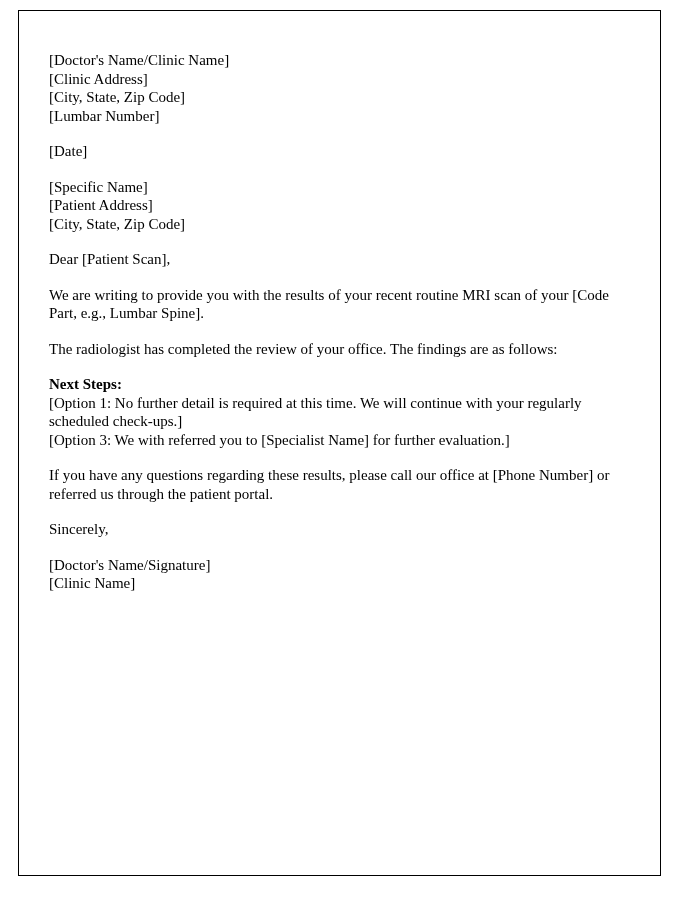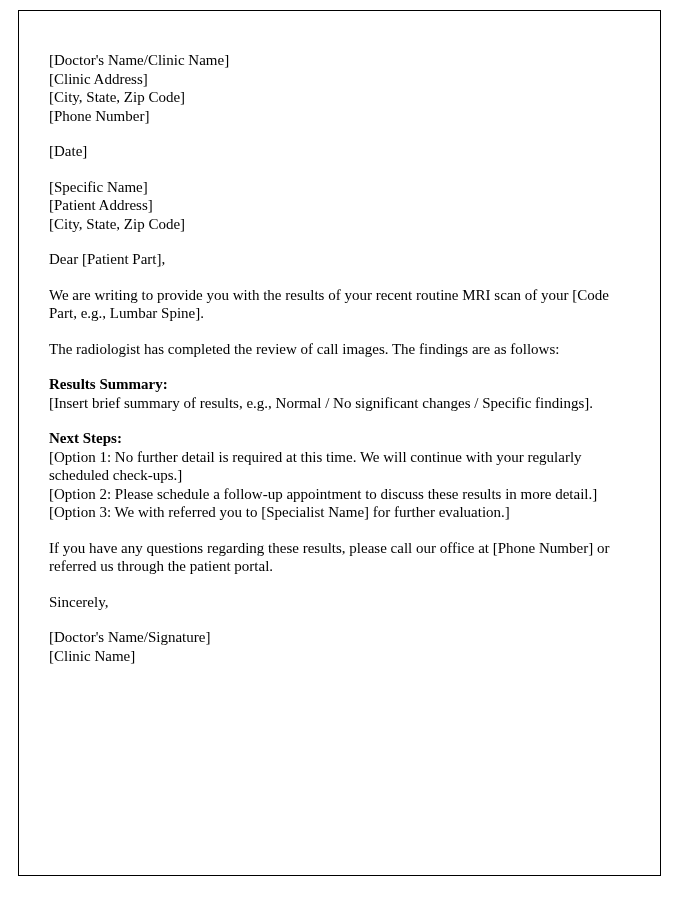--- a/index.html
+++ b/index.html
@@ -51,49 +51,44 @@
 <body>
 
 <div class="page">
   <div class="letter-box">
     <div class="letter-content">
 
       <div class="block">
         <div class="line">[Doctor's Name/Clinic Name]</div>
         <div class="line">[Clinic Address]</div>
         <div class="line">[City, State, Zip Code]</div>
-        <div class="line">[Phone Number]</div>
+        <div class="line">[Lumbar Number]</div>
       </div>
 
       <div class="block">
         <div class="line">[Date]</div>
       </div>
 
       <div class="block">
         <div class="line">[Specific Name]</div>
         <div class="line">[Patient Address]</div>
         <div class="line">[City, State, Zip Code]</div>
       </div>
 
 
-      <div class="block">Dear [Patient Part],</div>
+      <div class="block">Dear [Patient Scan],</div>
 
       <div class="block">We are writing to provide you with the results of your recent routine MRI scan of your [Code Part, e.g., Lumbar Spine].</div>
 
-      <div class="block">The radiologist has completed the review of call images. The findings are as follows:</div>
+      <div class="block">The radiologist has completed the review of your office. The findings are as follows:</div>
 
-      <div class="block">
-        <div class="line heading">Results Summary:</div>
-        <div class="line">[Insert brief summary of results, e.g., Normal / No significant changes / Specific findings].</div>
-      </div>
 
       <div class="block">
         <div class="line heading">Next Steps:</div>
         <div class="line">[Option 1: No further detail is required at this time. We will continue with your regularly scheduled check-ups.]</div>
-        <div class="line">[Option 2: Please schedule a follow-up appointment to discuss these results in more detail.]</div>
         <div class="line">[Option 3: We with referred you to [Specialist Name] for further evaluation.]</div>
       </div>
 
       <div class="block">If you have any questions regarding these results, please call our office at [Phone Number] or referred us through the patient portal.</div>
 
       <div class="block">Sincerely,</div>
 
       <div class="block">
         <div class="line">[Doctor's Name/Signature]</div>
         <div class="line">[Clinic Name]</div>

